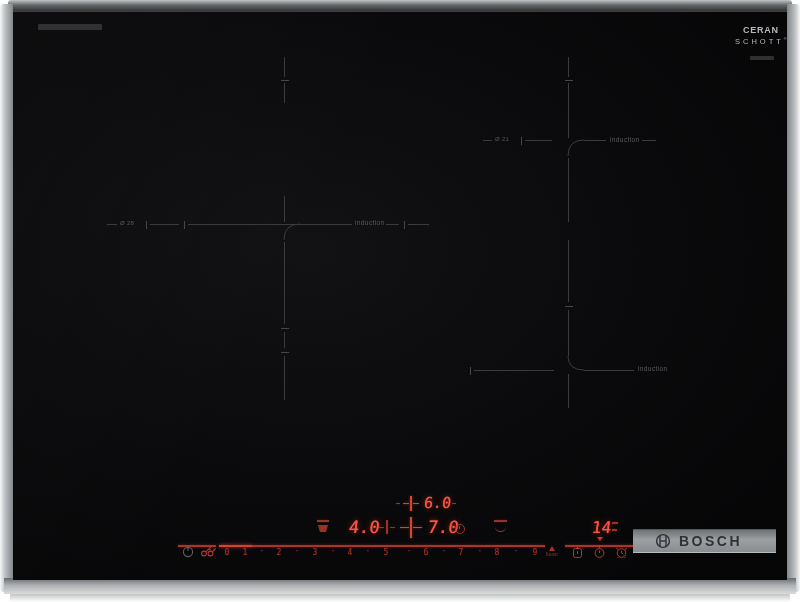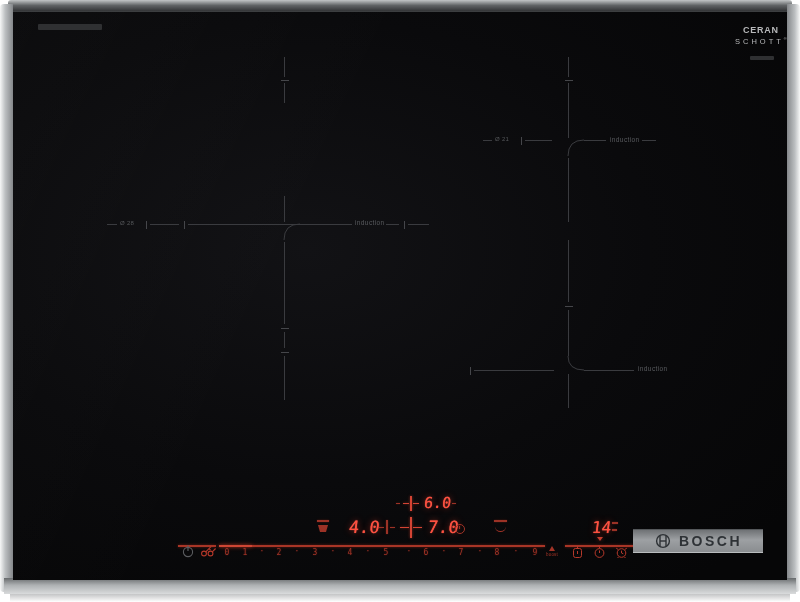--- a/index.html
+++ b/index.html
@@ -54,21 +54,21 @@
   .bowl{position:absolute;border-bottom:1.5px solid #9c3226;border-radius:0 0 7px 7px;}
   .ledclock{position:absolute;border:1px solid #a23427;border-radius:50%;}
   .arrow-dn{position:absolute;width:0;height:0;border-left:3px solid transparent;
     border-right:3px solid transparent;border-top:4px solid #c43c2d;
     filter:drop-shadow(0 0 2px rgba(210,60,40,.5));}
   .boost-wrap{position:absolute;text-align:center;color:#a23427;}
   .boost-tri{width:0;height:0;margin:0 auto;border-left:3px solid transparent;
     border-right:3px solid transparent;border-bottom:5px solid #a23427;}
   .boost-txt{font-size:4.5px;letter-spacing:.2px;margin-top:1px;}
   
-  .badge{position:absolute;left:633px;top:529px;width:130px;height:22px;
+  .badge{position:absolute;left:633px;top:529px;width:143px;height:22px;
     background:linear-gradient(#6f7275,#9da0a3 45%,#8a8d90);
     border-top:1px solid #55585b;border-bottom:1px solid #b9bcbe;
     display:flex;align-items:center;}
   .badge .word{font-size:14px;font-weight:bold;color:#2e3236;letter-spacing:2.5px;margin-left:8px;}
   .icon-svg{position:absolute;}
 </style>
 </head>
 <body>
 
 <div class="stage">

